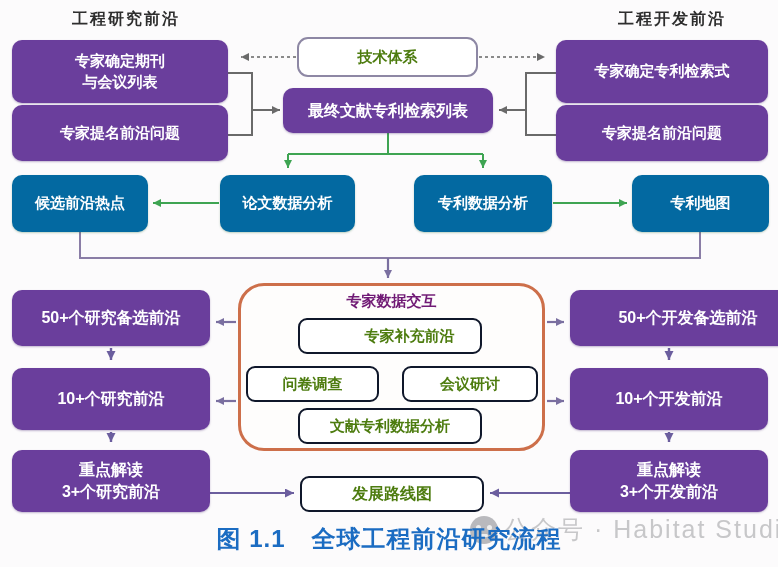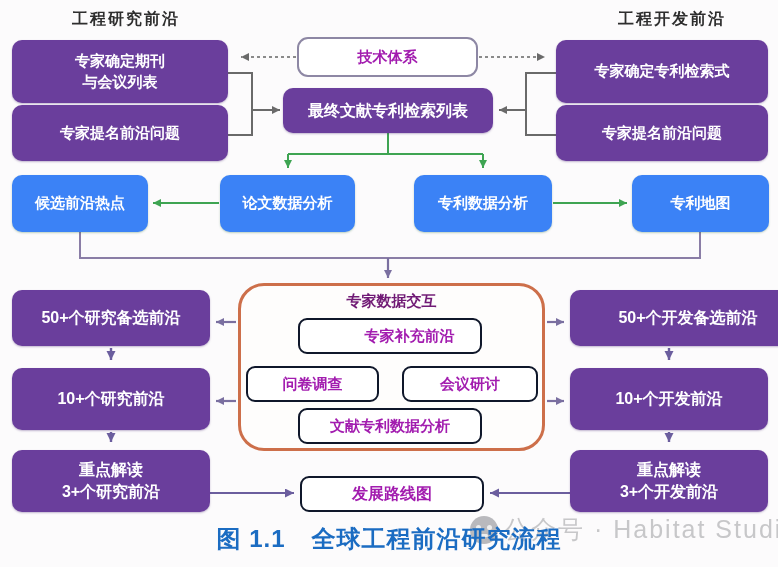--- a/index.html
+++ b/index.html
@@ -13,24 +13,24 @@
     letter-spacing:2px;white-space:nowrap;
   }
   .box{
     position:absolute;display:flex;align-items:center;justify-content:center;
     text-align:center;font-weight:bold;white-space:pre-line;line-height:1.35;
     box-sizing:border-box;
   }
   .purple{background:#6a3e9c;color:#fff;border-radius:10px;font-size:15px;
     box-shadow:0 1px 2px rgba(80,50,120,.35);}
   .purple.big{font-size:16px;}
-  .green{background:#3b82f6;color:#fff;border-radius:10px;font-size:15px;
+  .green{background:#0369a1;color:#fff;border-radius:10px;font-size:15px;
     box-shadow:0 1px 2px rgba(40,110,60,.3);}
   .whitebox{background:#fff;border:2px solid #0f172a;border-radius:9px;
-    color:#a21caf;font-size:15px;}
+    color:#4d7c0f;font-size:15px;}
   .tech{border-radius:11px;border-color:#8d87a4;}
   .roadmap{border-width:2.5px;font-size:16px;}
   .orange-container{
     position:absolute;border:3px solid #cd6f4a;border-radius:26px;
     background:#fefdfc;box-sizing:border-box;
   }
   .inner-title{
     position:absolute;font-size:15px;font-weight:bold;color:#701a75;
     text-align:center;
   }

